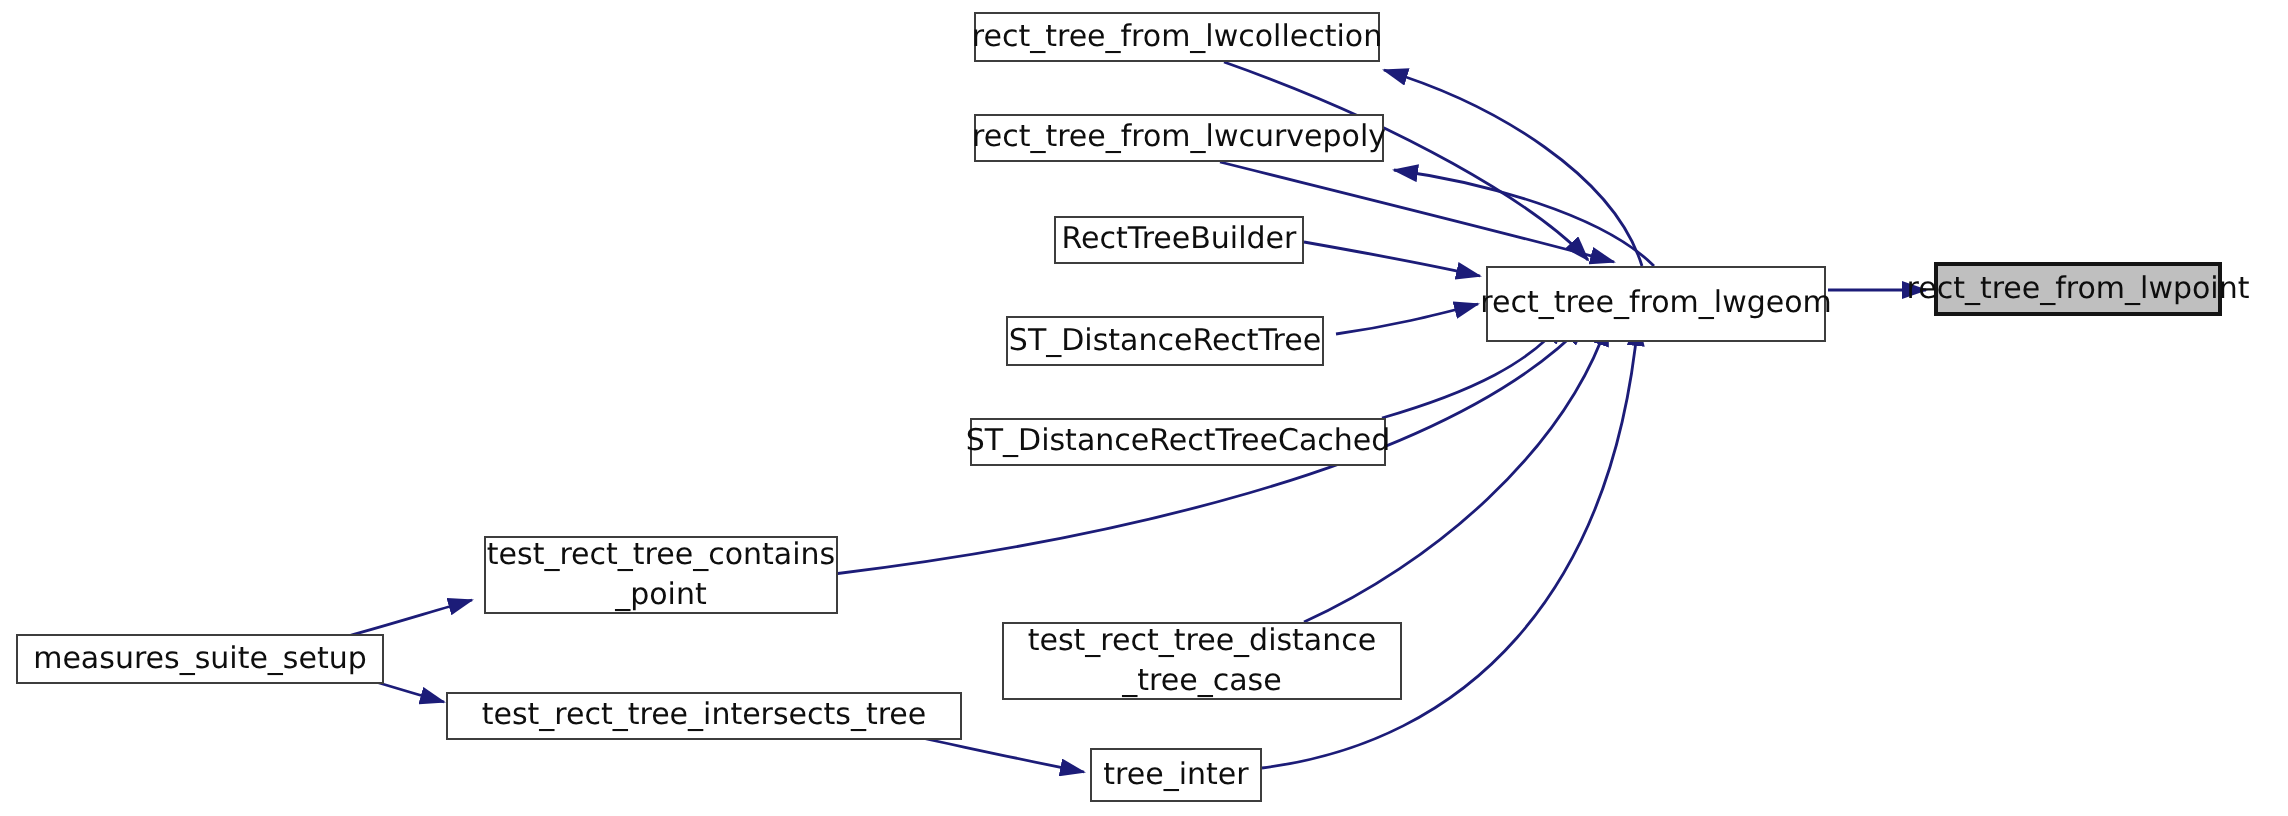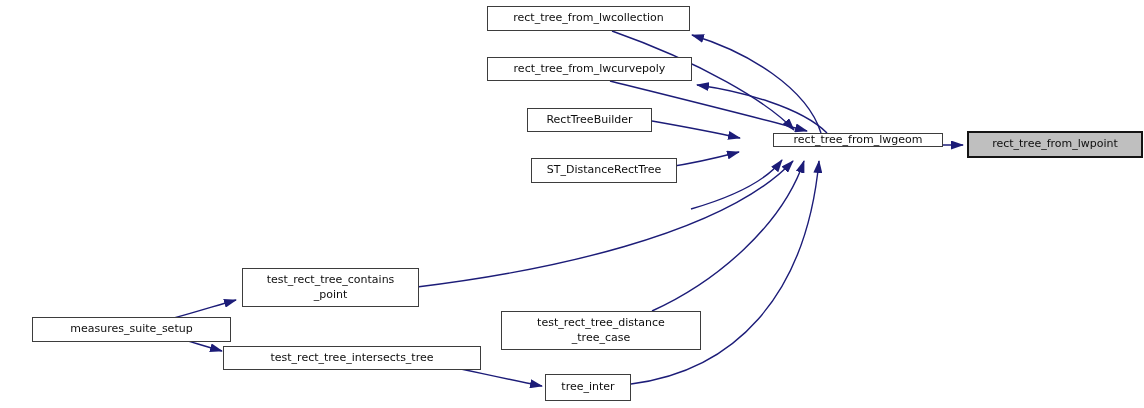--- a/index.html
+++ b/index.html
@@ -30,21 +30,21 @@
   .node {
     position: absolute;
     box-sizing: border-box;
     border: 1.5px solid #3d3d3d;
     background: #ffffff;
     color: #0e0e0e;
     display: flex;
     flex-direction: column;
     align-items: center;
     justify-content: center;
-    font-size: 11px;
+    font-size: 15px;
     line-height: 1.3;
     white-space: nowrap;
     text-align: center;
     cursor: pointer;
   }
   .node.highlight {
     background: #bfbfbf;
     border: 2px solid #141414;
     cursor: default;
   }
@@ -80,34 +80,37 @@
 
 <div class="node" style="left: 487px; top: 6px; width: 203px; height: 25px;">
       <span>rect_tree_from_lwcollection</span>
     </div>
     <div class="node" style="left: 487px; top: 57px; width: 205px; height: 24px;">
       <span>rect_tree_from_lwcurvepoly</span>
     </div>
     <div class="node" style="left: 527px; top: 108px; width: 125px; height: 24px;">
       <span>RectTreeBuilder</span>
     </div>
-    <div class="node" style="left: 773px; top: 133px; width: 170px; height: 14px;">
+    <div class="node" style="left: 743px; top: 133px; width: 170px; height: 38px;">
       <span>rect_tree_from_lwgeom</span>
     </div>
-    <div class="node highlight" style="left: 967px; top: 131px; width: 176px; height: 27px;">
+    <div class="node highlight" style="left: 967px; top: 131px; width: 144px; height: 27px;">
       <span>rect_tree_from_lwpoint</span>
     </div>
-    <div class="node" style="left: 531px; top: 158px; width: 146px; height: 25px;">
+    <div class="node" style="left: 503px; top: 158px; width: 159px; height: 25px;">
       <span>ST_DistanceRectTree</span>
+    </div>
+    <div class="node" style="left: 485px; top: 209px; width: 208px; height: 24px;">
+      <span>ST_DistanceRectTreeCached</span>
     </div>
     <div class="node" style="left: 242px; top: 268px; width: 177px; height: 39px;">
       <span>test_rect_tree_contains</span>
       <span>_point</span>
     </div>
-    <div class="node" style="left: 8px; top: 317px; width: 199px; height: 25px; margin-left: 24px;">
+    <div class="node" style="left: 8px; top: 317px; width: 184px; height: 25px;">
       <span>measures_suite_setup</span>
     </div>
     <div class="node" style="left: 223px; top: 346px; width: 258px; height: 24px;">
       <span>test_rect_tree_intersects_tree</span>
     </div>
     <div class="node" style="left: 501px; top: 311px; width: 200px; height: 39px;">
       <span>test_rect_tree_distance</span>
       <span>_tree_case</span>
     </div>
     <div class="node" style="left: 545px; top: 374px; width: 86px; height: 27px; justify-content: center;">

